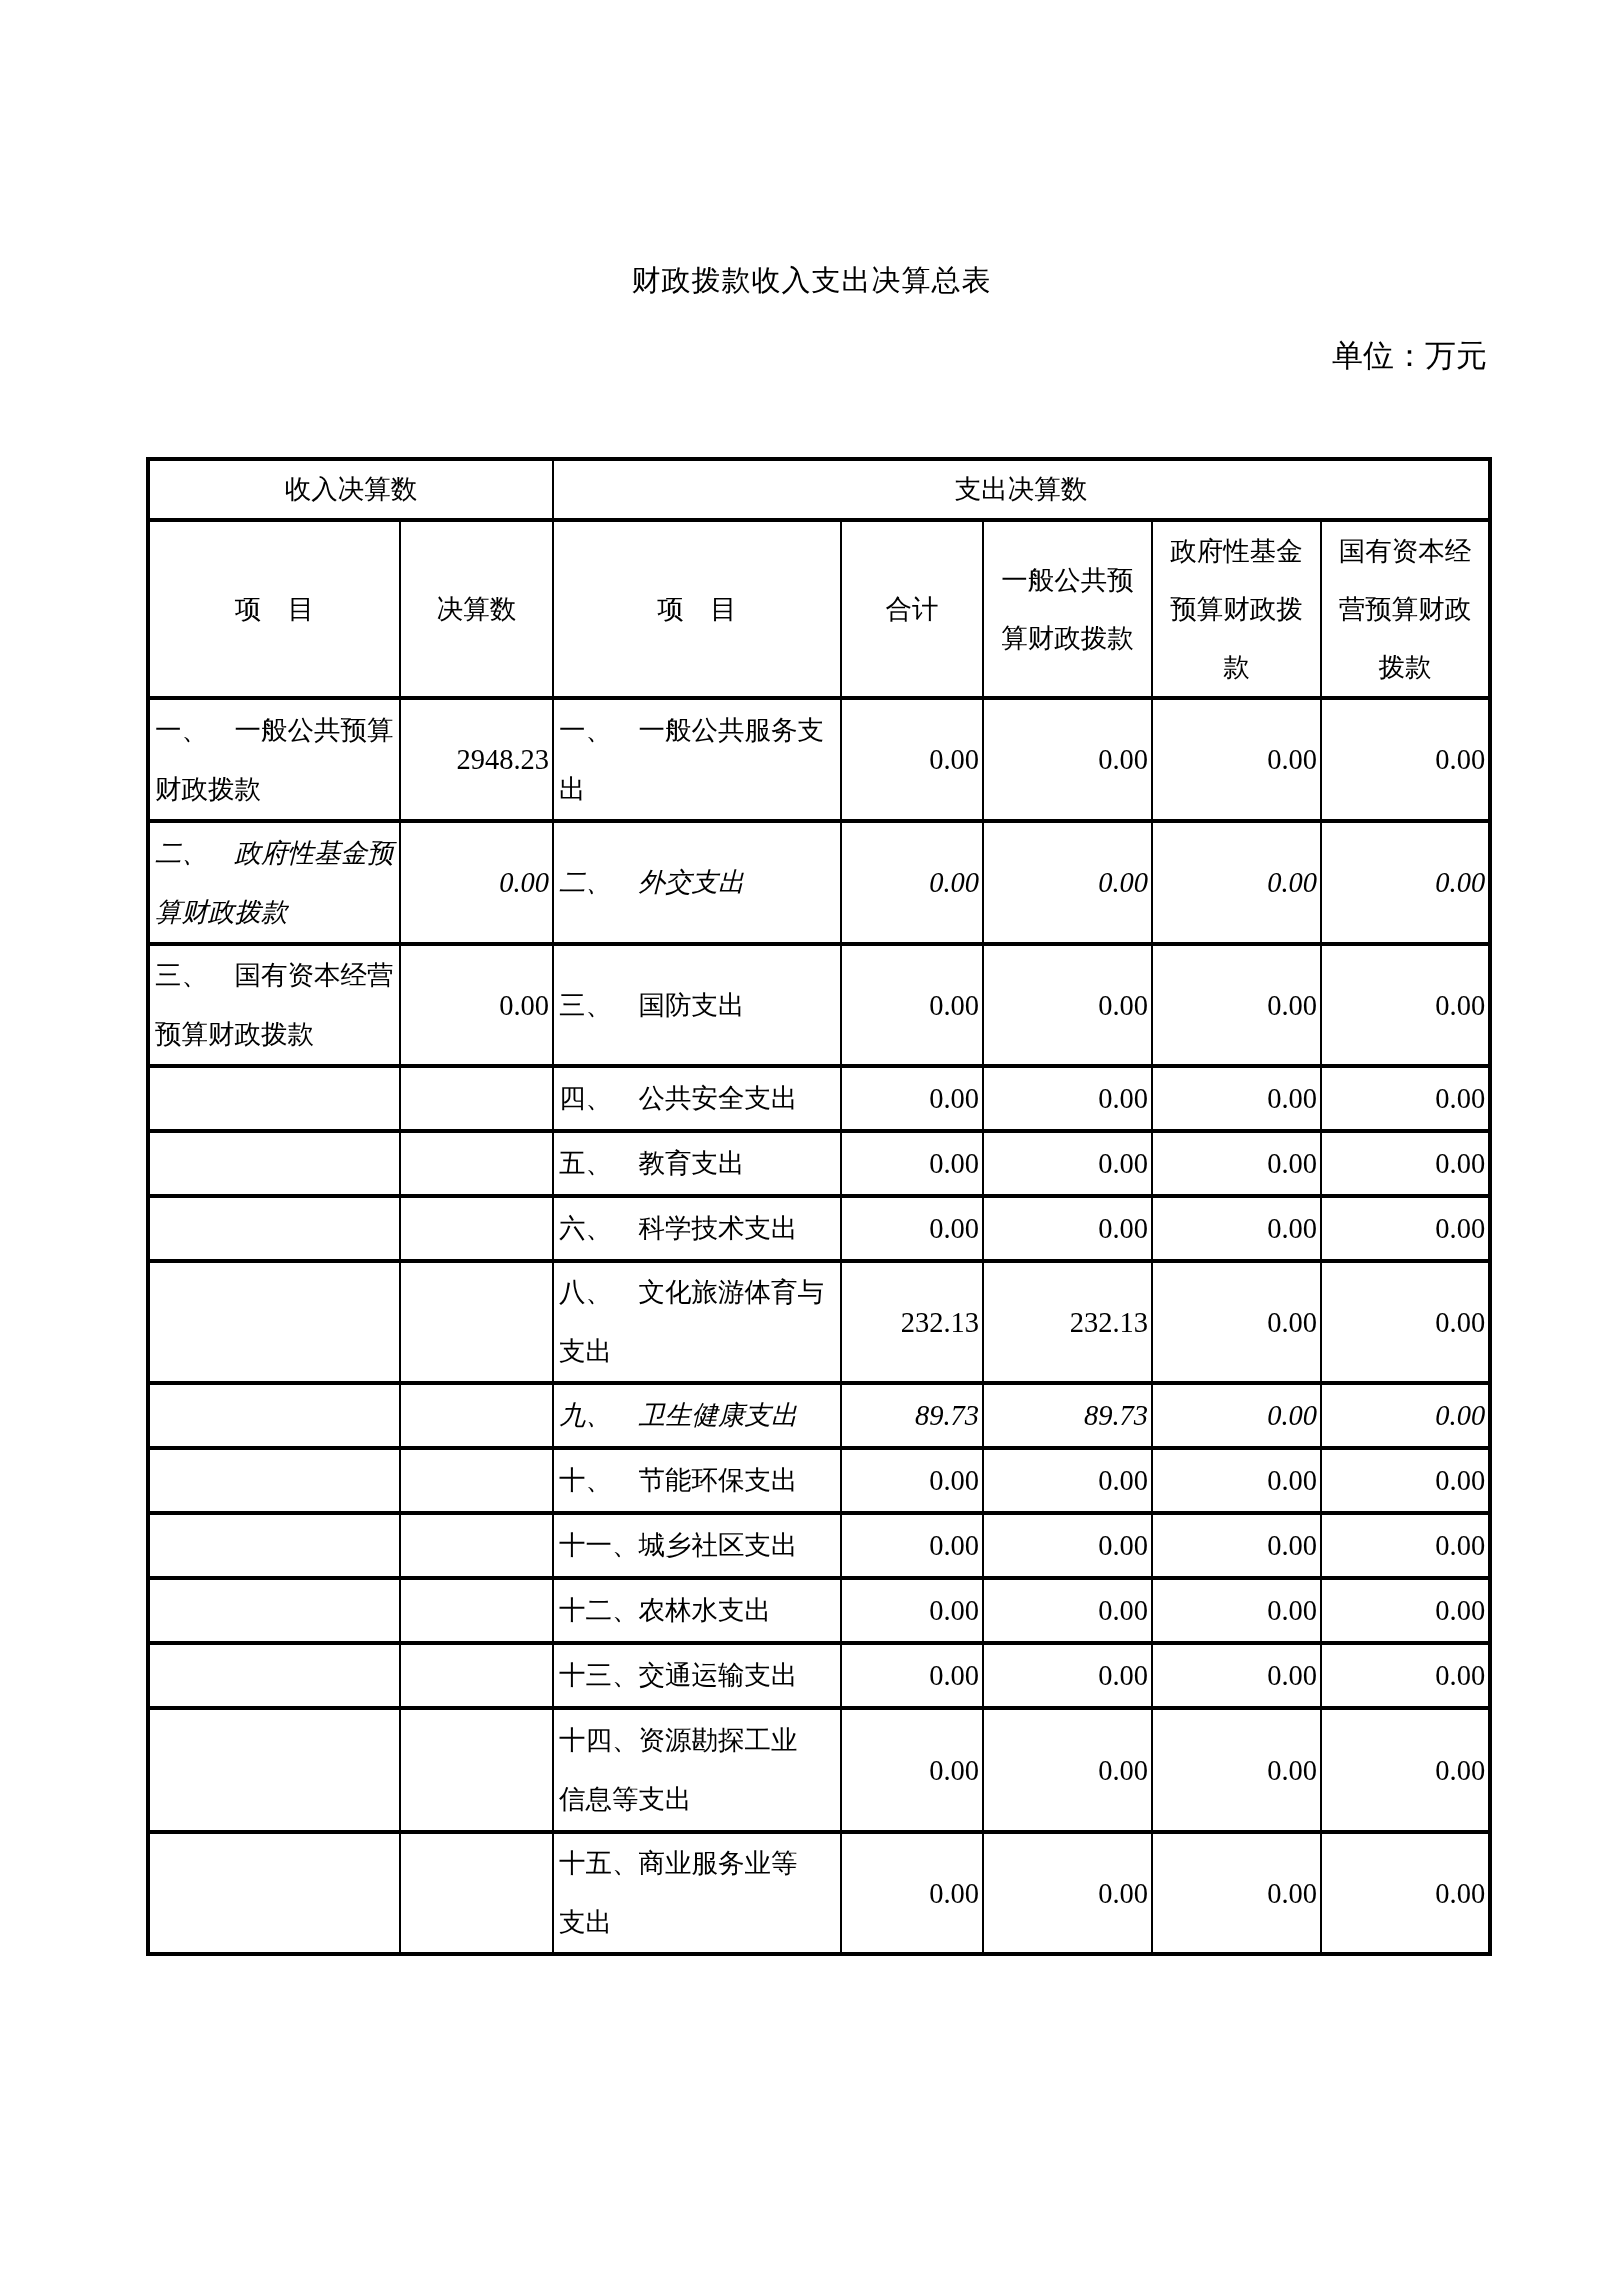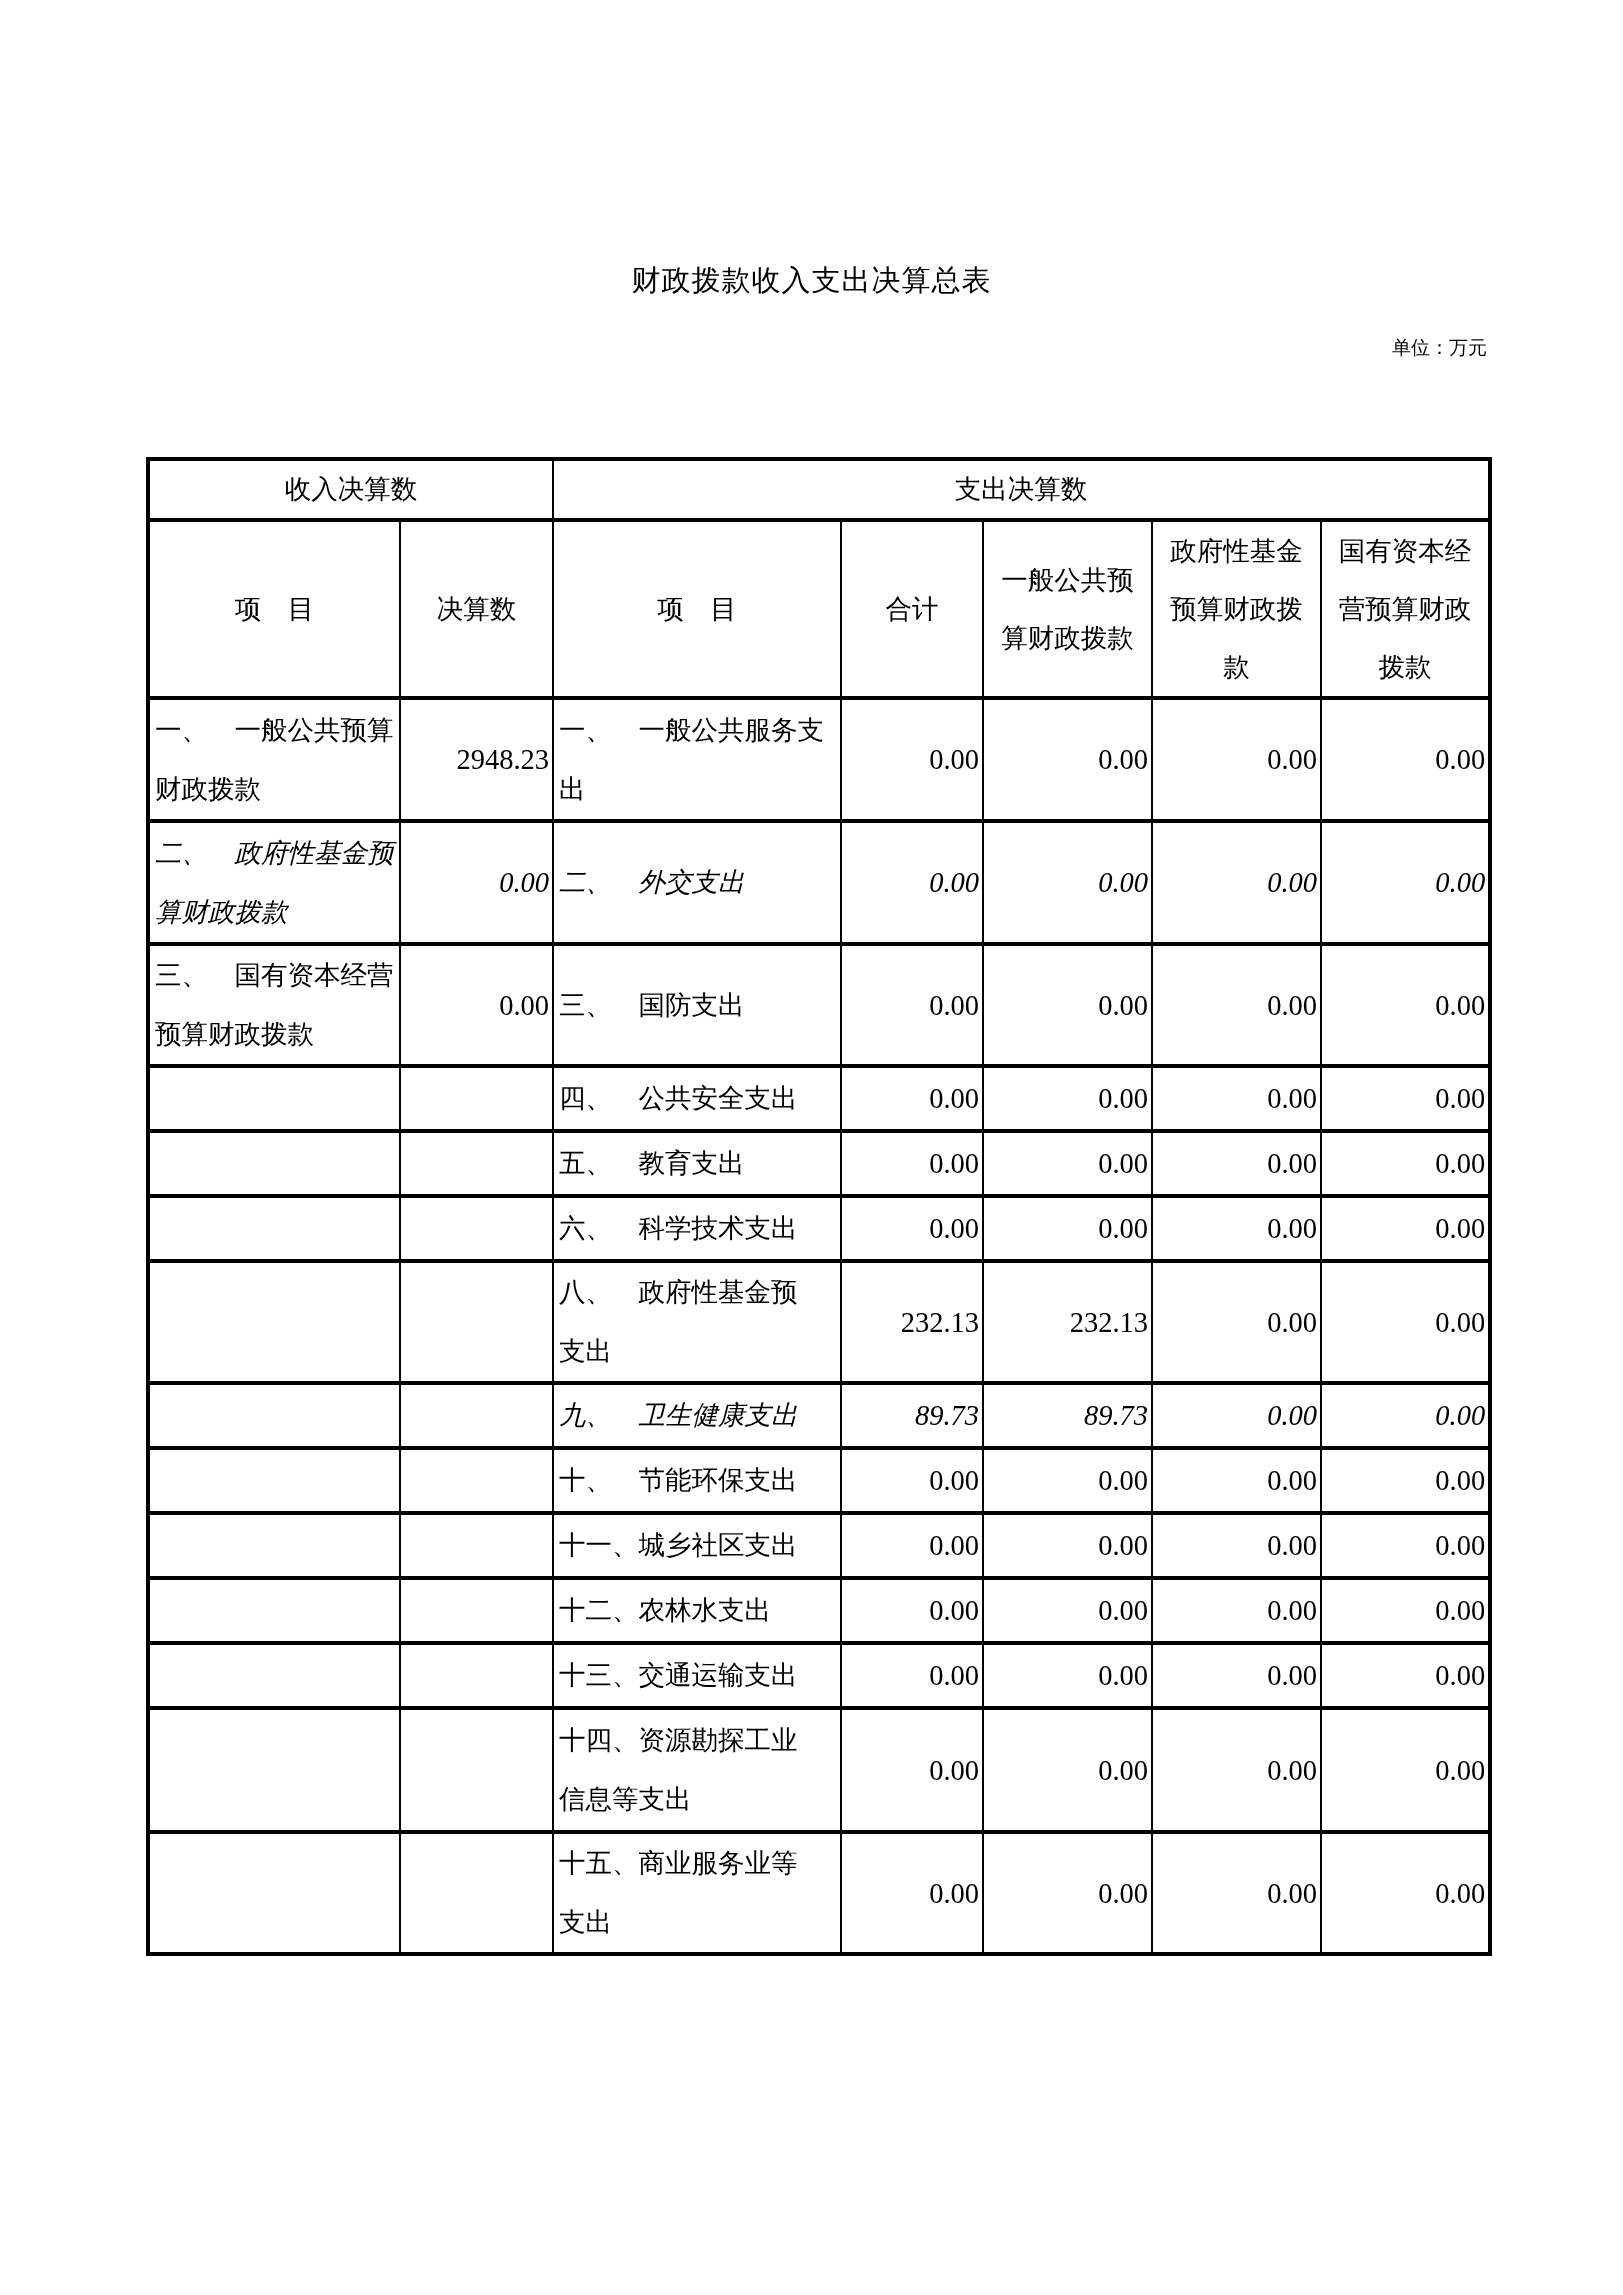--- a/index.html
+++ b/index.html
@@ -14,21 +14,21 @@
     left: 0; top: 261px; width: 100%;
     text-align: center;
     font-size: 29px;
     letter-spacing: 1px;
     white-space: pre;
   }
   .unit-label {
     position: absolute;
     left: 146px; top: 335px; width: 1341px;
     text-align: right;
-    font-size: 19px;
+    font-size: 31px;
   }
   table.fin-table {
     position: absolute;
     left: 146px; top: 457px;
     width: 1341px;
     border-collapse: collapse;
     table-layout: fixed;
   }
   table.fin-table, .fin-table th, .fin-table td {
     border-style: solid;
@@ -154,21 +154,21 @@
         <td class="num"></td>
         <td class="label">六、　科学技术支出</td>
         <td class="num">0.00</td>
         <td class="num">0.00</td>
         <td class="num">0.00</td>
         <td class="num">0.00</td>
       </tr>
       <tr style="height: 122px;">
         <td class="label"></td>
         <td class="num"></td>
-        <td class="label">八、　政府性基金预
+        <td class="label">八、　文化旅游体育与
 支出</td>
         <td class="num">232.13</td>
         <td class="num">232.13</td>
         <td class="num">0.00</td>
         <td class="num">0.00</td>
       </tr>
       <tr style="height: 65px; font-style: italic;">
         <td class="label"></td>
         <td class="num"></td>
         <td class="label">九、　卫生健康支出</td>

